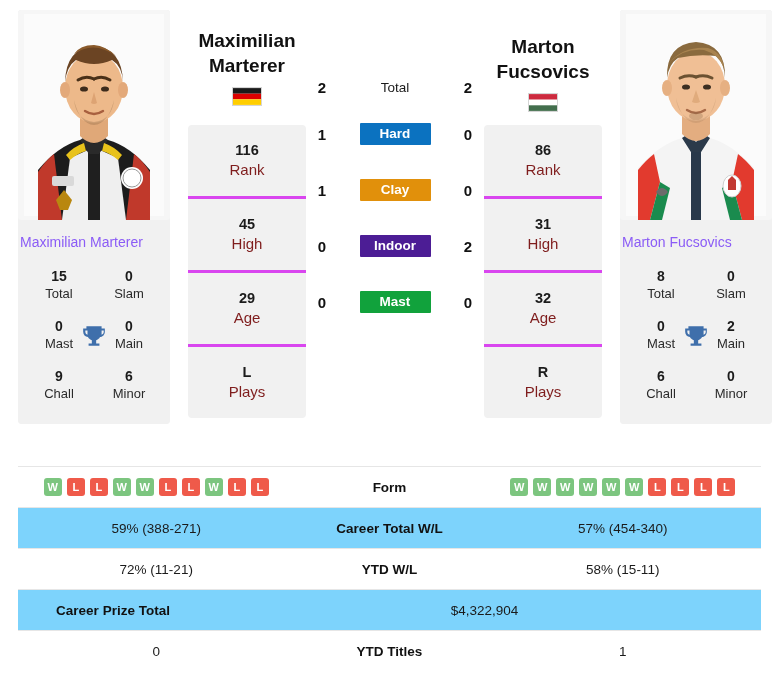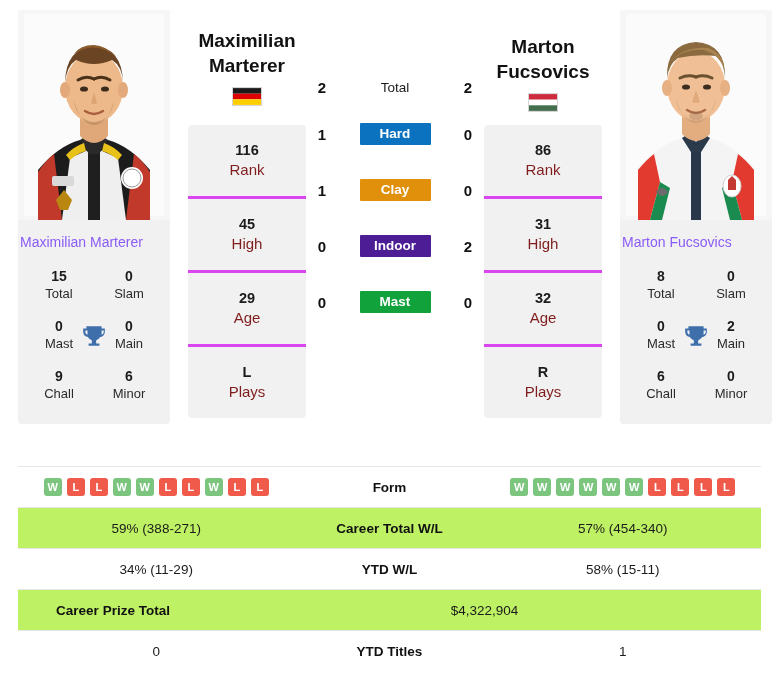--- a/index.html
+++ b/index.html
@@ -139,21 +139,21 @@
   }
 
   
   .table { padding: 0 18px; }
   .trow {
     display: flex;
     align-items: center;
     border-top: 1px solid #e6e6e6;
     height: 41px;
   }
-  .trow.alt { background: #bef264; }
+  .trow.alt { background: #7dd3fc; }
   .tleft, .tright {
     flex: 1 1 0;
     display: flex;
     align-items: center;
     font-size: 13.5px;
     color: #1b1b1b;
   }
   .tleft { justify-content: center; }
   .tright { justify-content: center; }
   .tmid {
@@ -466,21 +466,21 @@
       </div>
     </div>
 
     <div class="trow alt">
       <div class="tleft">59% (388-271)</div>
       <div class="tmid">Career Total W/L</div>
       <div class="tright">57% (454-340)</div>
     </div>
 
     <div class="trow">
-      <div class="tleft">34% (11-29)</div>
+      <div class="tleft">72% (11-21)</div>
       <div class="tmid">YTD W/L</div>
       <div class="tright">58% (15-11)</div>
     </div>
 
     <div class="trow alt">
       <div class="tmid">Career Prize Total</div>
       <div class="tright">$4,322,904</div>
     </div>
 
     <div class="trow">

